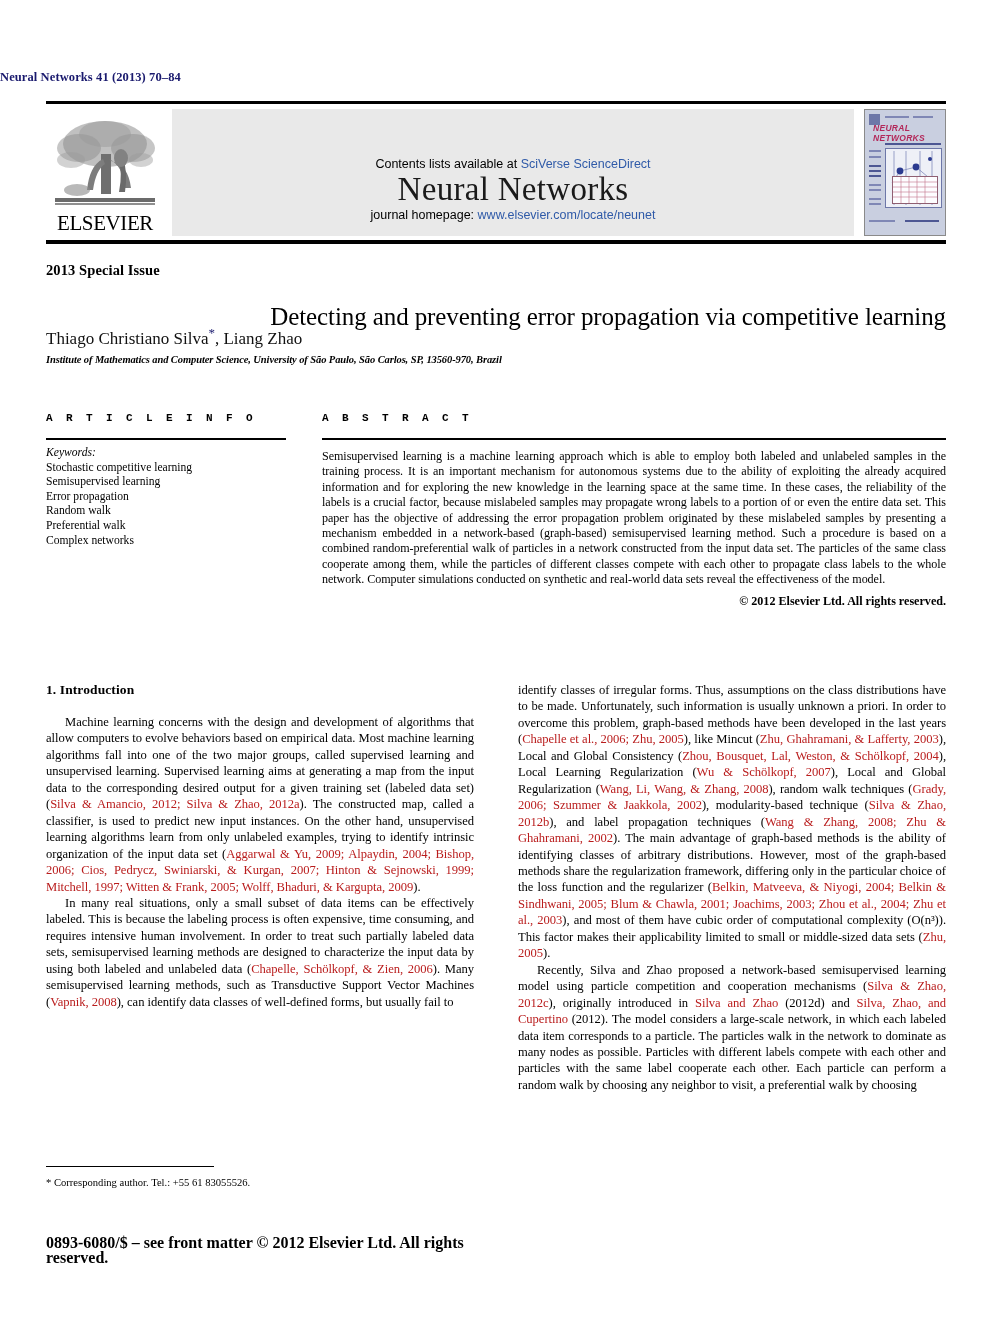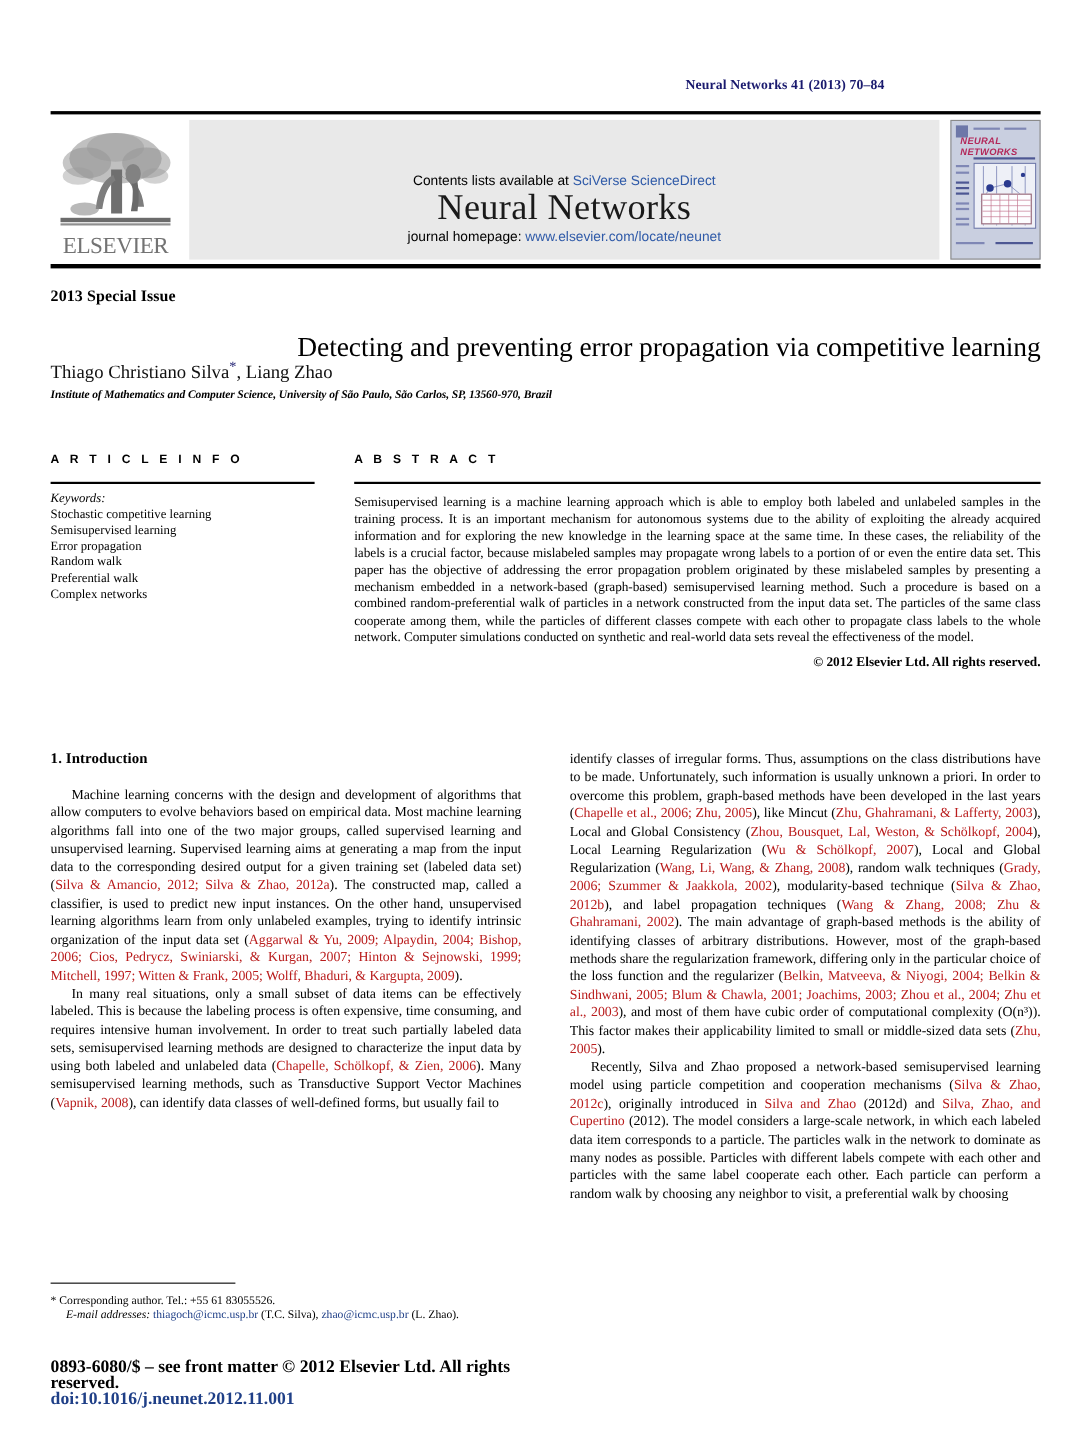--- a/index.html
+++ b/index.html
@@ -19,22 +19,22 @@
     position: absolute;
     left: 0; top: 0;
     width: 992px;
     height: 1323px;
   }
 
   
   .running-head {
     position: absolute;
     left: 0; top: 70px;
-    width: 804px;
-    text-align: right;
+    width: 992px;
+    text-align: left;
     font-size: 12.5px;
     font-weight: bold;
     color: #1a1a6e;
     letter-spacing: .1px;
   }
 
   
   .masthead {
     position: absolute;
     left: 46px; top: 101px;
@@ -69,21 +69,21 @@
     box-sizing: border-box;
   }
   .tree-holder {
     width: 112px;
     height: 98px;
     position: relative;
   }
   .elsevier-word {
     font-family: "Liberation Serif", serif;
     font-size: 21px;
-    color: #737373;
+    color: #000000;
     letter-spacing: -0.4px;
     line-height: 22px;
     white-space: nowrap;
     text-align: center;
   }
   .masthead-center {
     flex: 1 1 auto;
     background: #e9e9e9;
     margin-left: 8px;
     margin-right: 10px;
@@ -170,21 +170,21 @@
     position: absolute;
     left: 46px; top: 412px;
     width: 240px;
   }
   .abstract-col {
     position: absolute;
     left: 322px; top: 412px;
     width: 624px;
   }
   .sec-head {
-    font-family: Liberation Sans, sans-serif;
+    font-family: Liberation Mono, monospace;
     font-size: 11px;
     font-weight: bold;
     letter-spacing: 3.4px;
     color: #000;
   }
   .hrule {
     height: 2px;
     background: #000;
     margin-top: 14px;
   }
@@ -432,23 +432,18 @@
   </div>
 
   <div class="body-right">
     <p class="para noindent"><span>identify classes of irregular forms. Thus, assumptions on the class distributions have to be made. Unfortunately, such information is usually unknown a priori. In order to overcome this problem, graph-based methods have been developed in the last years (</span><span class="cite">Chapelle et al., 2006; Zhu, 2005</span><span>), like Mincut (</span><span class="cite">Zhu, Ghahramani, &amp; Lafferty, 2003</span><span>), Local and Global Consistency (</span><span class="cite">Zhou, Bousquet, Lal, Weston, &amp; Schölkopf, 2004</span><span>), Local Learning Regularization (</span><span class="cite">Wu &amp; Schölkopf, 2007</span><span>), Local and Global Regularization (</span><span class="cite">Wang, Li, Wang, &amp; Zhang, 2008</span><span>), random walk techniques (</span><span class="cite">Grady, 2006; Szummer &amp; Jaakkola, 2002</span><span>), modularity-based technique (</span><span class="cite">Silva &amp; Zhao, 2012b</span><span>), and label propagation techniques (</span><span class="cite">Wang &amp; Zhang, 2008; Zhu &amp; Ghahramani, 2002</span><span>). The main advantage of graph-based methods is the ability of identifying classes of arbitrary distributions. However, most of the graph-based methods share the regularization framework, differing only in the particular choice of the loss function and the regularizer (</span><span class="cite">Belkin, Matveeva, &amp; Niyogi, 2004; Belkin &amp; Sindhwani, 2005; Blum &amp; Chawla, 2001; Joachims, 2003; Zhou et al., 2004; Zhu et al., 2003</span><span>), and most of them have cubic order of computational complexity (O(n³)). This factor makes their applicability limited to small or middle-sized data sets (</span><span class="cite">Zhu, 2005</span><span>).</span></p>
     <p class="para"><span>Recently, Silva and Zhao proposed a network-based semisupervised learning model using particle competition and cooperation mechanisms (</span><span class="cite">Silva &amp; Zhao, 2012c</span><span>), originally introduced in </span><span class="cite">Silva and Zhao</span><span> (2012d) and </span><span class="cite">Silva, Zhao, and Cupertino</span><span> (2012). The model considers a large-scale network, in which each labeled data item corresponds to a particle. The particles walk in the network to dominate as many nodes as possible. Particles with different labels compete with each other and particles with the same label cooperate each other. Each particle can perform a random walk by choosing any neighbor to visit, a preferential walk by choosing</span></p>
   </div>
 
   <div class="foot-rule"></div>
   <div class="footnotes">
     <div class="fn-line">*  Corresponding author. Tel.: +55 61 83055526.</div>
-    <div class="fn-email">
-      <i>E-mail addresses:</i>
-      <span class="link">thiagoch@icmc.usp.br</span><span> (T.C. Silva), </span><span class="link">zhao@icmc.usp.br</span><span> (L. Zhao).</span>
-    </div>
   </div>
   <div class="imprint">
     <div>0893-6080/$ – see front matter © 2012 Elsevier Ltd. All rights reserved.</div>
-    <div class="doi">doi:10.1016/j.neunet.2012.11.001</div>
   </div>
 
 </div>
 
 </body></html>

